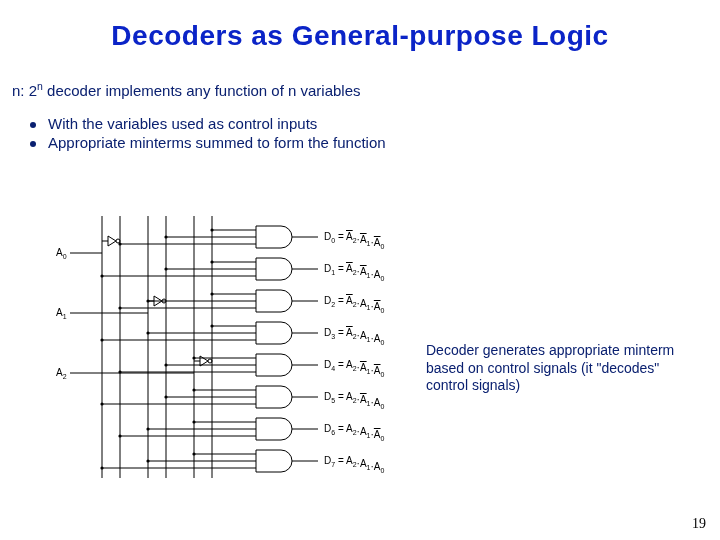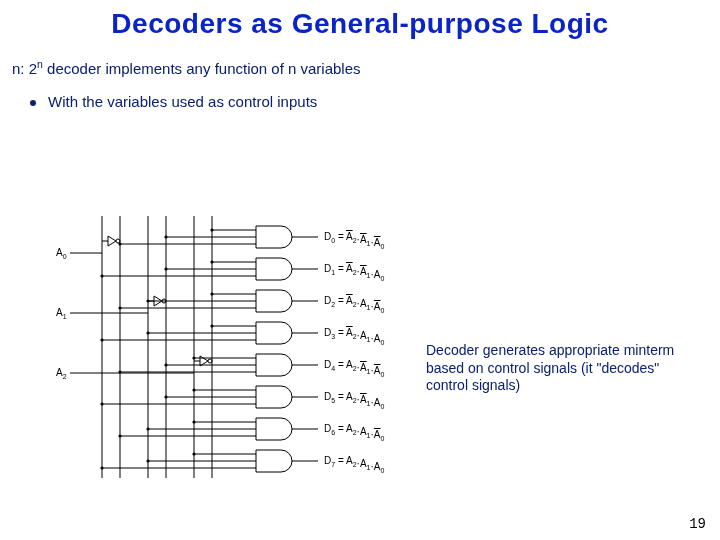--- a/index.html
+++ b/index.html
@@ -11,33 +11,33 @@
     font-family: "Comic Sans MS", "Comic Sans", cursive, sans-serif;
     color: #000;
     position: relative;
     overflow: hidden;
   }
   .title {
     color: #0b24c7;
     font-size: 28px;
     font-weight: bold;
     text-align: center;
-    padding-top: 8px;
+    padding-top: 20px;
     letter-spacing: 0.5px;
     font-family: "Comic Sans MS", "Comic Sans", cursive, sans-serif;
   }
   .body-text {
     color: #0a2070;
     font-family: Verdana, Geneva, sans-serif;
     font-size: 15px;
     padding: 14px 10px 0 12px;
     line-height: 1.22;
   }
   .body-text .lead {
-    margin: 4px 0 2px 0;
+    margin: 14px 0 2px 0;
   }
   .body-text ul {
     margin: 15px 0 0 18px;
     padding: 0;
     list-style: none;
   }
   .body-text li {
     position: relative;
     padding-left: 18px;
   }
@@ -70,36 +70,37 @@
     font-family: Verdana, Geneva, sans-serif;
     font-size: 14px;
     text-align: left;
     line-height: 1.25;
   }
   .page-num {
     position: absolute;
     right: 14px;
     bottom: 8px;
     font-size: 14px;
-    font-family: Liberation Mono, monospace;
+    font-family: Liberation Serif, serif;
   }
   text.out-eq { font-family: Arial, Helvetica, sans-serif; font-size: 10px; fill: #000; }
   text.in-lbl { font-family: Arial, Helvetica, sans-serif; font-size: 10px; fill: #000; }
 </style>
 </head>
 <body>
 
 <div class="title">Decoders as General-purpose Logic</div>
 
 <div class="body-text">
   <p class="lead">
     <span>n: 2</span><sup>n</sup><span> decoder implements any function of n variables</span>
   </p>
   <ul>
     <li>With the variables used as control inputs</li>
+    <li>Appropriate minterms summed to form the function</li>
   </ul>
 </div>
 
 <div class="diagram-area">
   <svg id="diagram-svg" width="380" height="280">
       <text x="10" y="46" class="in-lbl">A<tspan dy="3" font-size="7">0</tspan></text>
       <line x1="24" y1="43" x2="56" y2="43" stroke="#000" stroke-width="1" fill="none"></line>
       <line x1="56" y1="43" x2="56" y2="6" stroke="#000" stroke-width="1" fill="none"></line>
       <line x1="56" y1="43" x2="56" y2="268" stroke="#000" stroke-width="1" fill="none"></line>
       <line x1="56" y1="31" x2="62" y2="31" stroke="#000" stroke-width="1" fill="none"></line>

